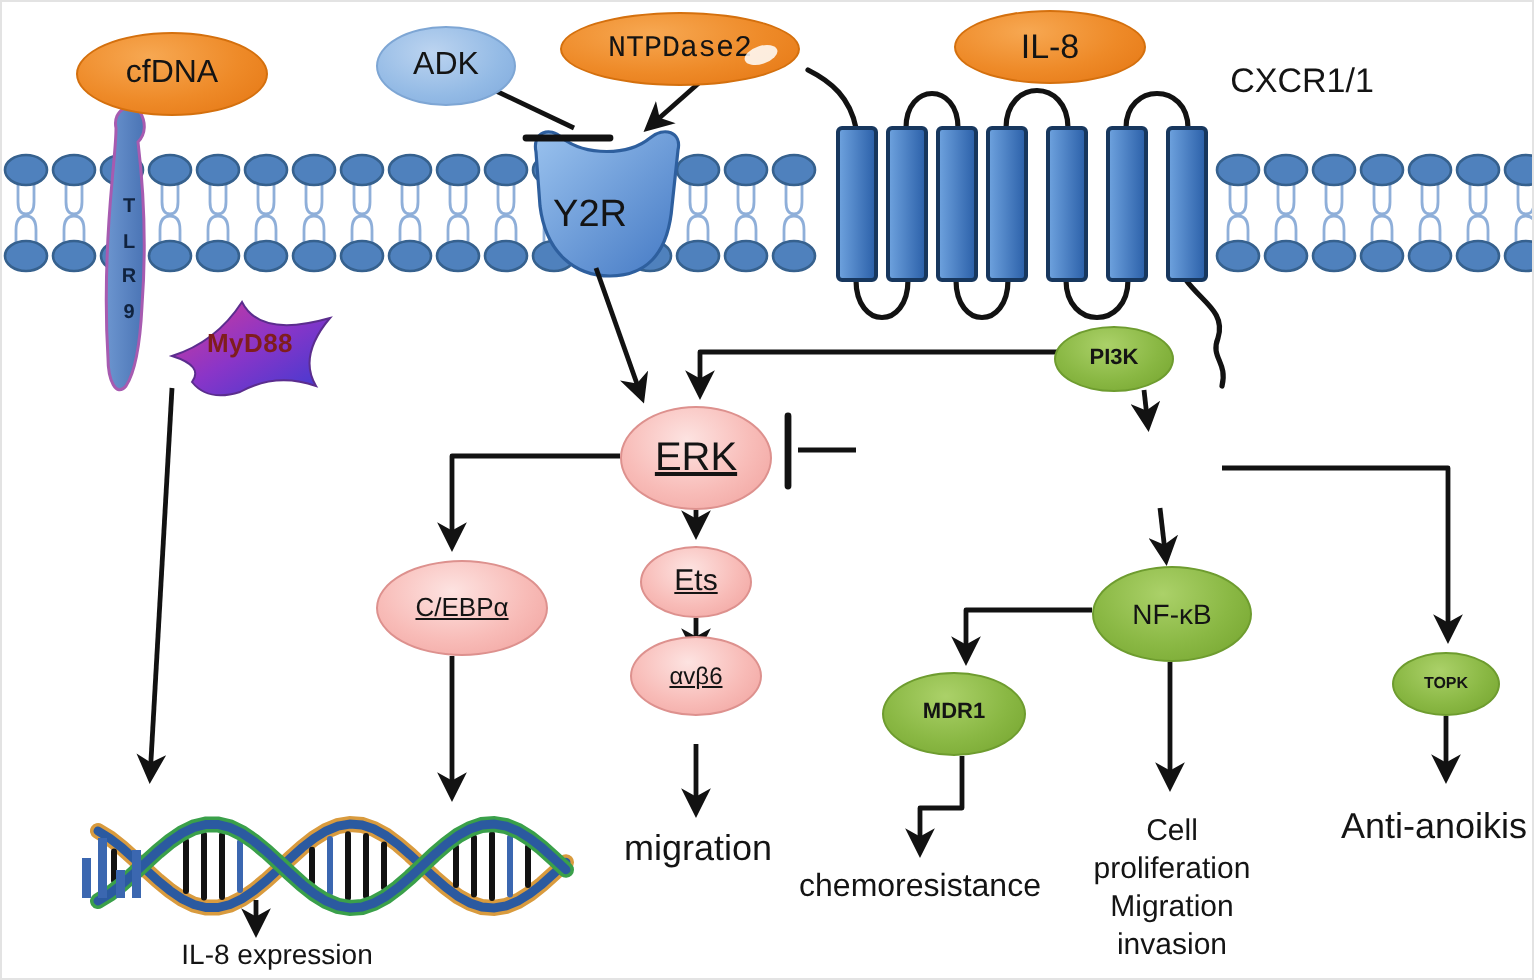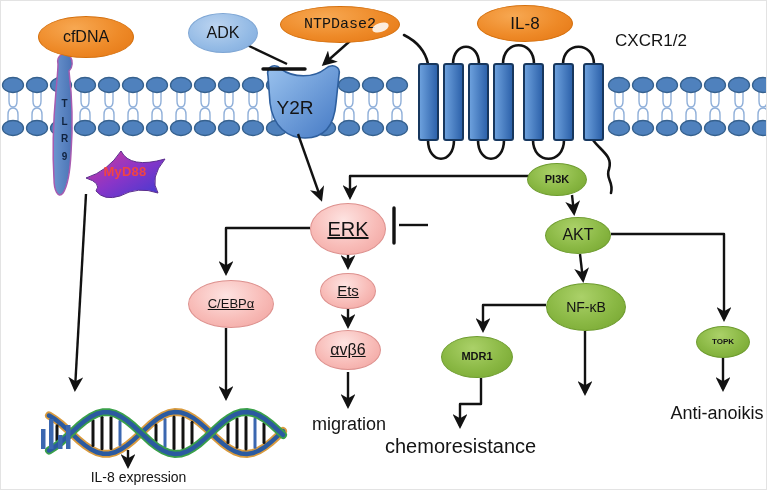--- a/index.html
+++ b/index.html
@@ -19,21 +19,21 @@
   .peach{background:radial-gradient(ellipse at 44% 32%,#FDE9CE 0%,#F9CFa0 55%,#F4BC84 100%);border:1.5px solid #E2A878;}
   .green{background:radial-gradient(ellipse at 44% 28%,#ABD169 0%,#8AB844 55%,#73A32D 100%);border:1px solid #6E9C2F;}
   .gloss{position:absolute;font-family:Liberation Mono, monospace;}
   .gloss::after{content:'';position:absolute;right:10px;top:16px;width:17px;height:9px;
     background:rgba(255,255,255,.85);border-radius:50%;transform:rotate(-18deg);}
   .lbl{position:absolute;text-align:center;color:#141414;}
   .tlr9letters{position:absolute;left:55px;top:97px;width:17px;height:64px;display:flex;
     flex-direction:column;align-items:center;justify-content:space-between;
     font-size:10px;font-weight:bold;color:#10233F;}
   .myd88{position:absolute;left:92px;top:163px;width:64px;text-align:center;
-    font-size:13px;font-weight:bold;color:#ef4444;letter-spacing:.2px;}
+    font-size:13px;font-weight:bold;color:#7f1d1d;letter-spacing:.2px;}
   .arrow{fill:none;stroke:#121212;stroke-width:2.4;stroke-linejoin:round;}
   .bar{stroke:#121212;stroke-width:3.4;stroke-linecap:round;fill:none;}
   .loop{fill:none;stroke:#121212;stroke-width:2.6;stroke-linecap:round;}
   .tmrect{fill:url(#gradTM);stroke:#17375E;stroke-width:2;}
   .head{fill:#4F81BD;stroke:#36618E;stroke-width:1.3;}
   .tail{fill:none;stroke:#8FAFD9;stroke-width:1.4;}
 </style>
 </head>
 <body>
 
@@ -220,49 +220,52 @@
     </div>
   <div class="node orange" style="left:476px;top:4px;width:96px;height:37px;font-size:17px">
       <span>IL-8</span>
     </div>
   <div class="node green" style="left:526px;top:162px;width:60px;height:33px;font-size:11px;font-weight:bold">
       <span>PI3K</span>
     </div>
   <div class="node pink" style="left:309px;top:202px;width:76px;height:52px;font-size:20px">
       <span>ERK</span>
     </div>
-  <div class="node green" style="left:544px;top:216px;width:66px;height:37px;font-size:16px">
-      <span>AKT</span>
-    </div>
   <div class="node pink" style="left:187px;top:279px;width:86px;height:48px;font-size:13px">
       <span>C/EBPα</span>
     </div>
   <div class="node pink" style="left:319px;top:272px;width:56px;height:36px;font-size:15px">
       <span>Ets</span>
     </div>
-  <div class="node pink" style="left:314px;top:329px;width:66px;height:40px;font-size:16px">
+  <div class="node pink" style="left:314px;top:317px;width:66px;height:40px;font-size:12px">
       <span>αvβ6</span>
     </div>
   <div class="node green" style="left:545px;top:282px;width:80px;height:48px;font-size:14px">
       <span>NF-κB</span>
     </div>
   <div class="node green" style="left:440px;top:335px;width:72px;height:42px;font-size:11px;font-weight:600">
       <span>MDR1</span>
     </div>
   <div class="node green" style="left:695px;top:325px;width:54px;height:32px;font-size:8px;font-weight:bold">
       <span>TOPK</span>
     </div>
 
   <div class="lbl" style="left:268px;top:96px;width:52px;font-size:19px"><span>Y2R</span></div>
-  <div class="lbl" style="left:608px;top:30px;width:84px;font-size:17px"><span>CXCR1/2</span></div>
+  <div class="lbl" style="left:608px;top:30px;width:84px;font-size:17px"><span>CXCR1/1</span></div>
   <div class="tlr9letters">
     <span>T</span>
     <span>L</span>
     <span>R</span>
     <span>9</span>
   </div>
   <div class="myd88"><span>MyD88</span></div>
 
   <div class="lbl" style="left:60px;top:468px;width:155px;font-size:14px"><span>IL-8 expression</span></div>
   <div class="lbl" style="left:298px;top:413px;width:100px;font-size:18px"><span>migration</span></div>
-  <div class="lbl" style="left:384px;top:434px;width:150px;font-size:20px"><span>chemoresistance</span></div>
+  <div class="lbl" style="left:384px;top:434px;width:150px;font-size:16px"><span>chemoresistance</span></div>
+  <div class="lbl" style="left:530px;top:405px;width:110px;font-size:15px;line-height:19px">
+    <div>Cell</div>
+    <div>proliferation</div>
+    <div>Migration</div>
+    <div>invasion</div>
+  </div>
   <div class="lbl" style="left:660px;top:402px;width:112px;font-size:18px"><span>Anti-anoikis</span></div>
 </div>
 
 </body></html>

